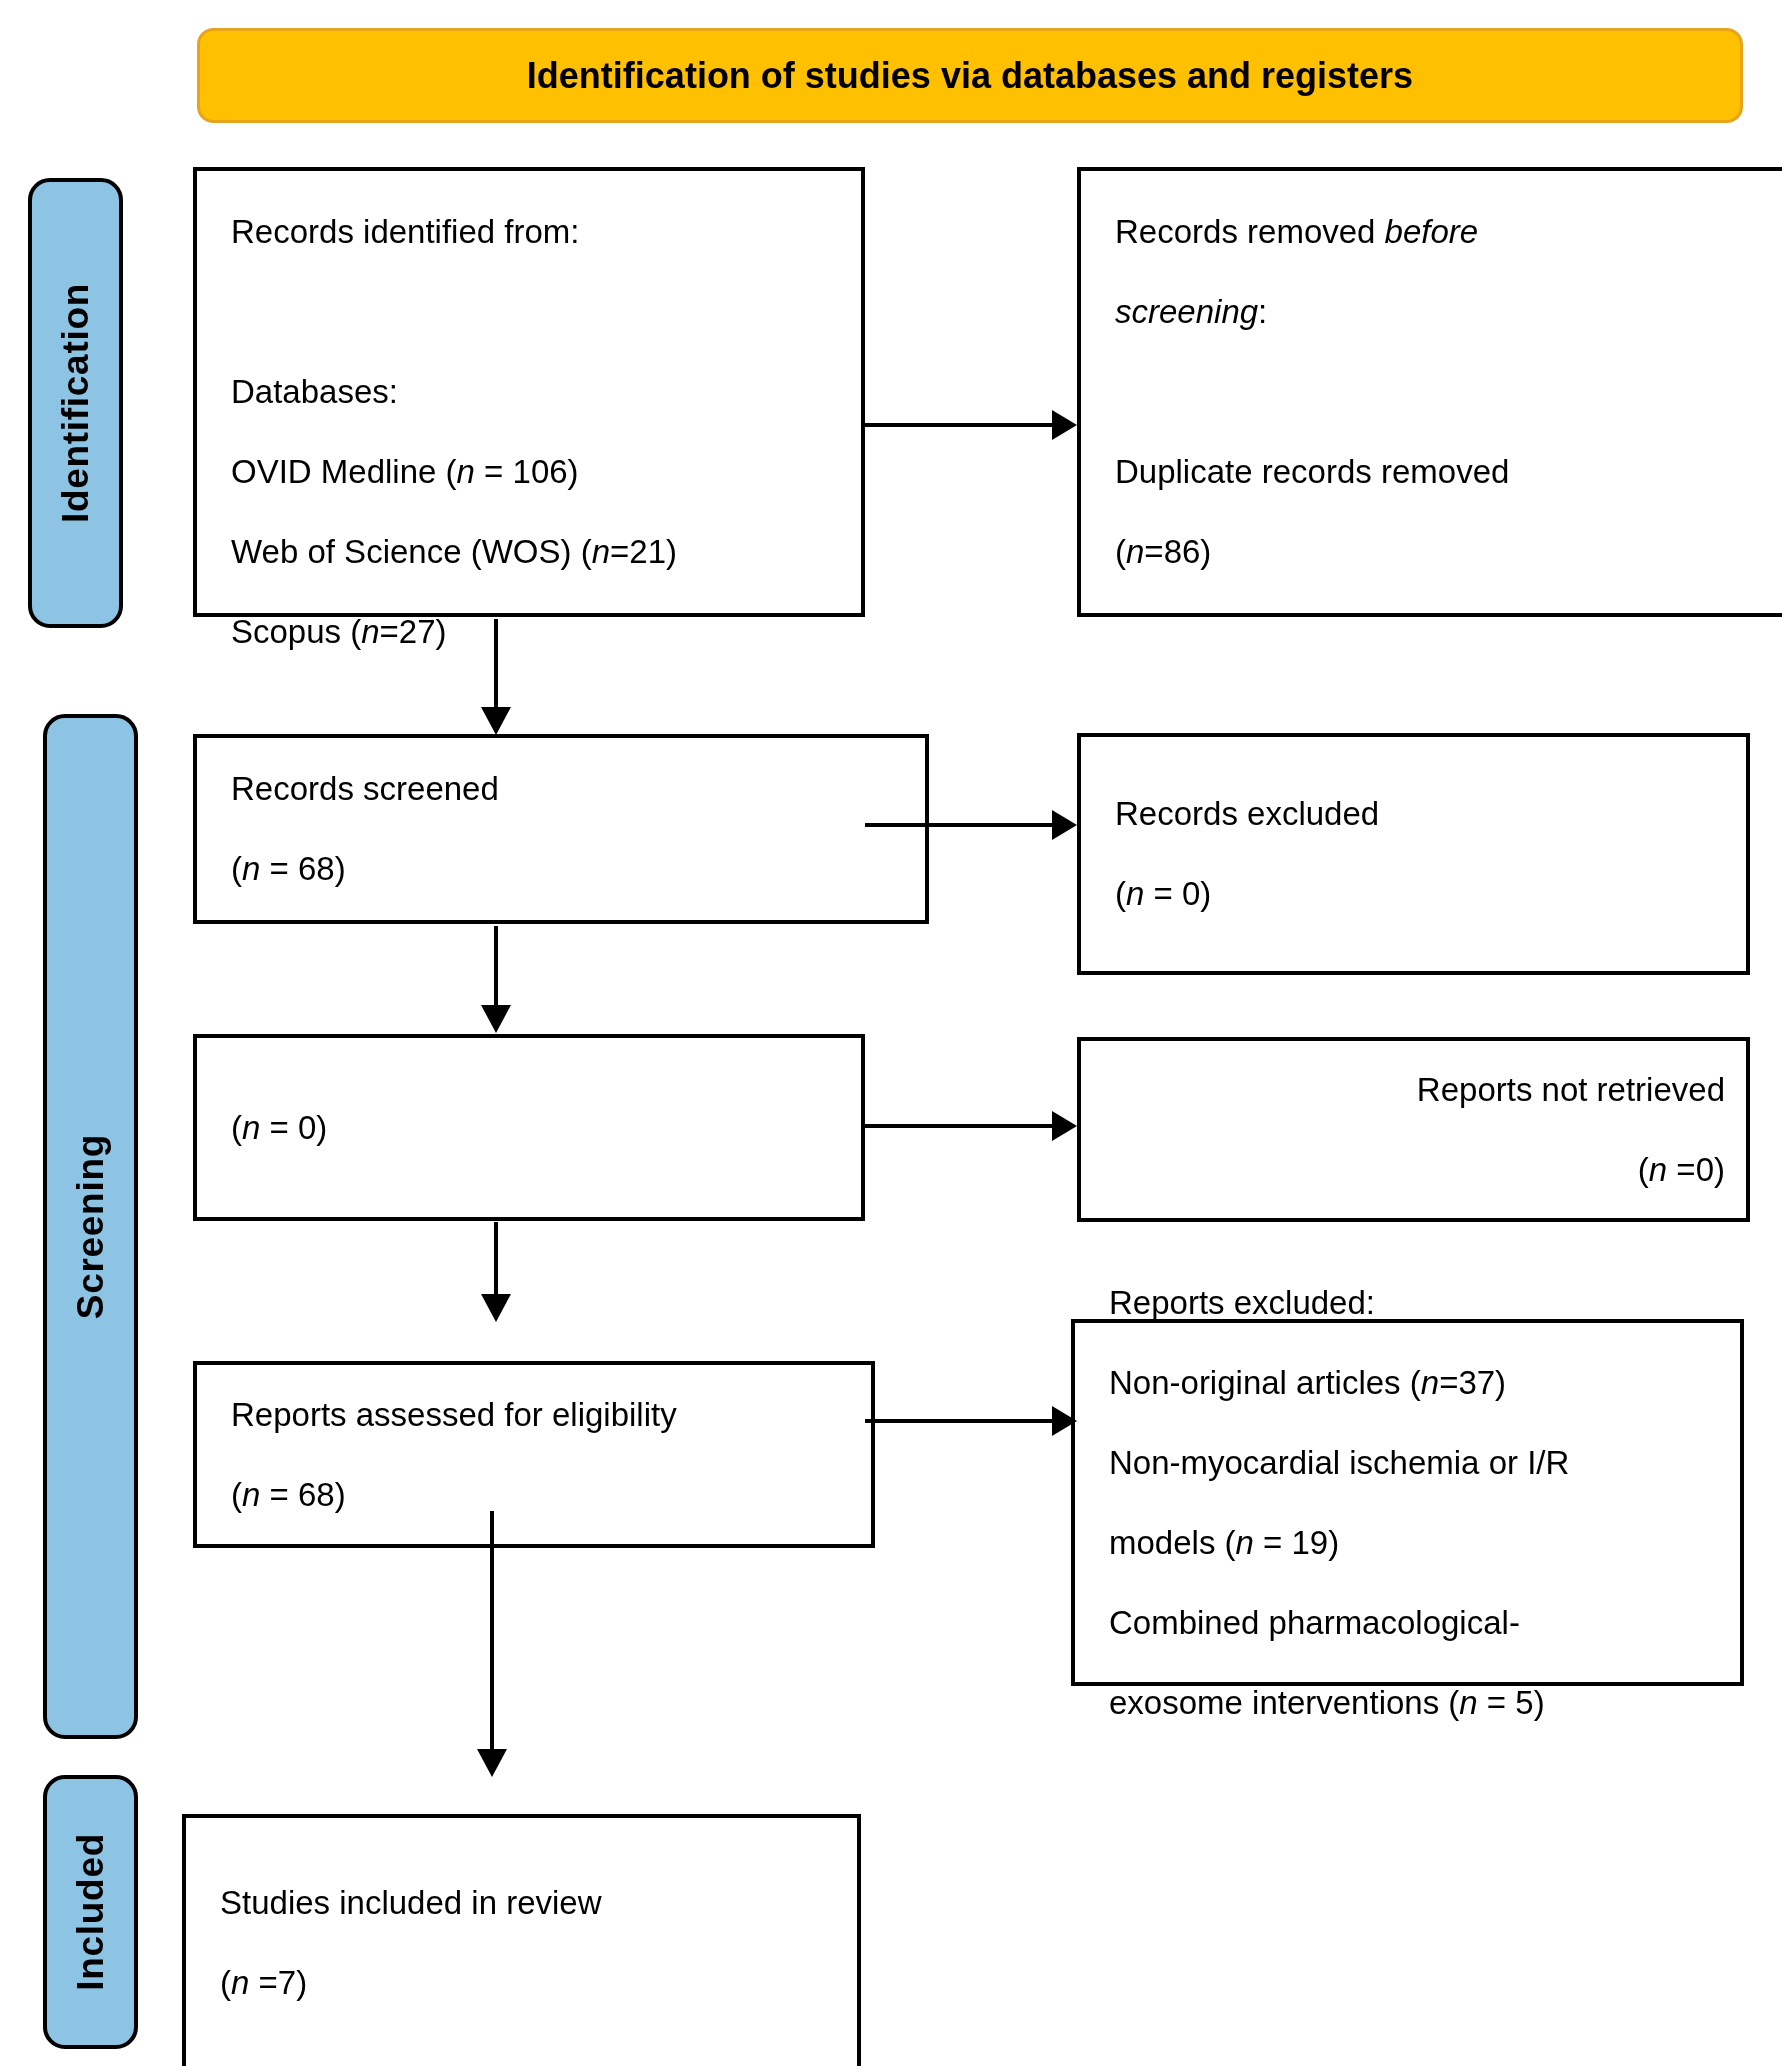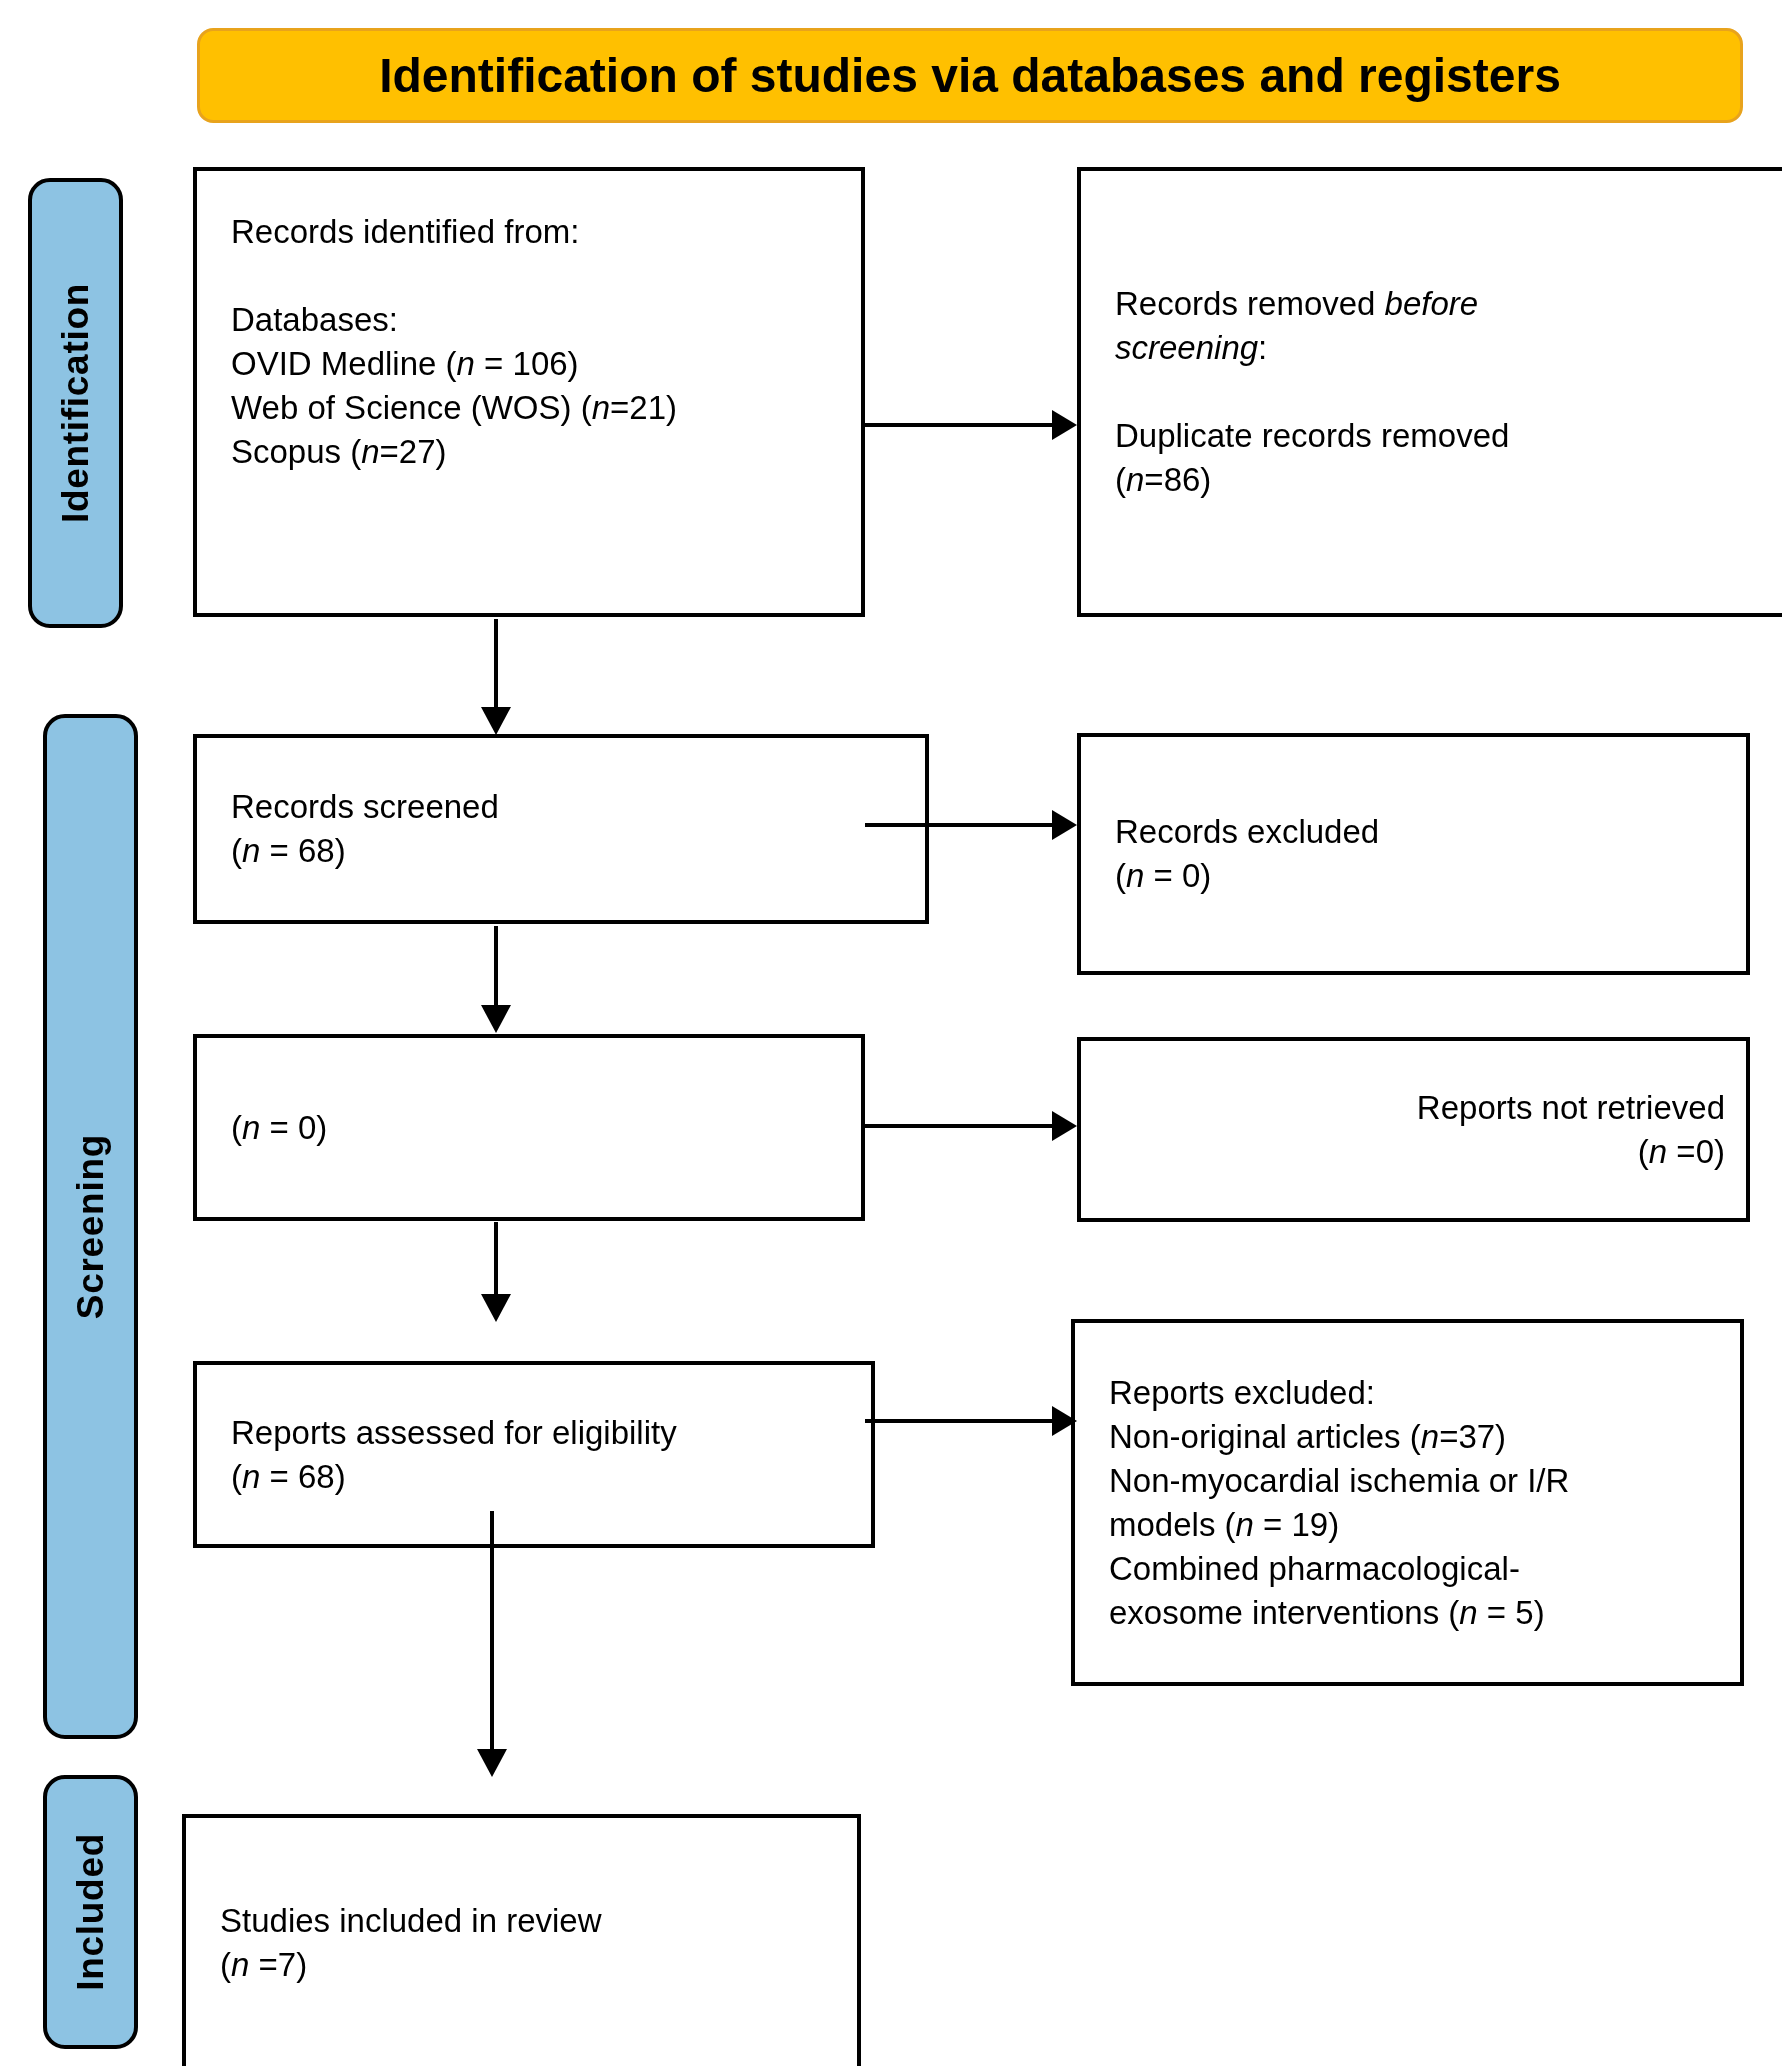--- a/index.html
+++ b/index.html
@@ -22,21 +22,21 @@
     color: var(--text);
   }
   .header {
     position: absolute;
     left: 197px; top: 28px;
     width: 1546px; height: 95px;
     background: var(--header-bg);
     border: 3.7px solid var(--header-border);
     border-radius: 16.3px;
     display: flex; align-items: center; justify-content: center;
-    font-size: 48px; font-weight: bold;
+    font-size: 36px; font-weight: bold;
   }
   .stage {
     position: absolute;
     background: var(--stage-bg);
     border: 4.4px solid var(--stage-border);
     border-radius: 22px;
     display: flex; align-items: center; justify-content: center;
   }
   .stage-identification { left: 28px;  top: 178px;  width: 95px; height: 450px; }
   .stage-screening      { left: 43px;  top: 714px;  width: 95px; height: 1025px; }
@@ -48,21 +48,21 @@
     letter-spacing: 0.7px;
     white-space: nowrap;
   }
   .box {
     position: absolute;
     background: var(--bg);
     border: 4.4px solid var(--box-border);
     font-size: 33px;
     line-height: 44px;
     padding-left: 34px; padding-right: 21px;
-    display: flex; flex-direction: column; justify-content: center;
+    display: flex; flex-direction: column; justify-content: center; gap: 36px;
   }
   .box.top-align { justify-content: flex-start; padding-top: 39px; }
   .line { min-height: 44px; }
   .it { font-style: italic; }
 
   
   .b-identified { left: 193px;  top: 167px;  width: 672px; height: 450px; }
   .b-screened   { left: 193px;  top: 734px;  width: 736px; height: 190px; }
   .b-sought     { left: 193px;  top: 1034px; width: 672px; height: 187px; }
   .b-assessed   { left: 193px;  top: 1361px; width: 682px; height: 187px; }

